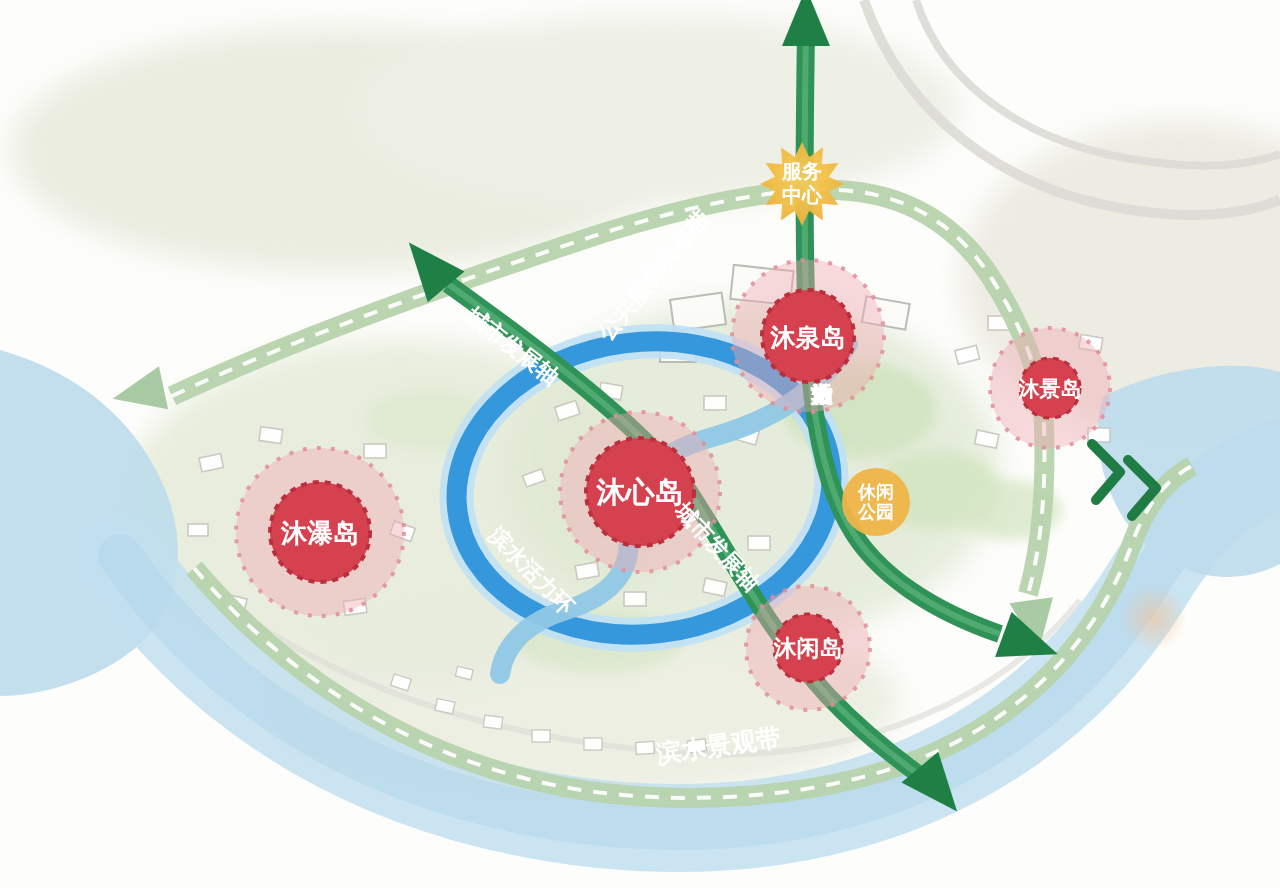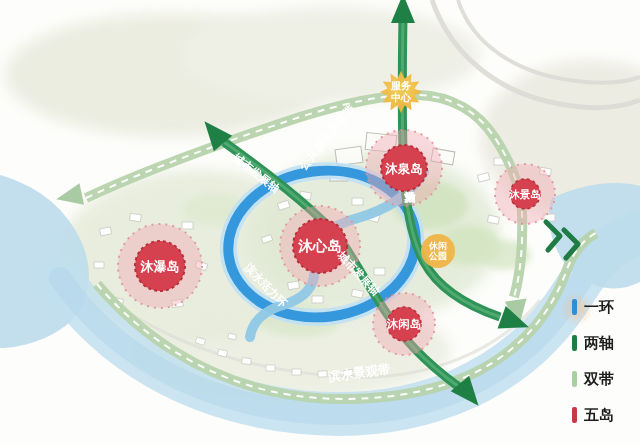--- a/index.html
+++ b/index.html
@@ -187,39 +187,13 @@
     <text class="band-label" x="330" y="140" font-size="11.5" transform="rotate(-50 330 140)">公共服务共享带</text>
     <text class="band-label" x="360" y="377" font-size="12.5" transform="rotate(-8 360 377)">滨水景观带</text>
     <text class="band-label vert" x="410" y="182" font-size="11">文旅活力轴</text>
     <text class="band-label" x="254" y="176" font-size="11" transform="rotate(38 254 176)">城市发展轴</text>
     <text class="band-label" x="356" y="276" font-size="11" transform="rotate(47 356 276)">城市发展轴</text>
     <text class="band-label" x="263" y="288" font-size="11" transform="rotate(46 263 288)">滨水活力环</text>
   </g>
 </svg>
 
 <div class="glow1"></div>
-<div id="legend">
-  <div class="legend-row">
-    <svg width="5" height="16">
-      <rect x="0" y="0" width="5" height="16" rx="2" fill="#2e8fd8"></rect>
-    </svg>
-    <span class="legend-label">一环</span>
-  </div>
-  <div class="legend-row">
-    <svg width="5" height="16">
-      <rect x="0" y="0" width="5" height="16" rx="2" fill="#1e7c44"></rect>
-    </svg>
-    <span class="legend-label">两轴</span>
-  </div>
-  <div class="legend-row">
-    <svg width="5" height="16">
-      <rect x="0" y="0" width="5" height="16" rx="2" fill="#a9cfa2"></rect>
-    </svg>
-    <span class="legend-label">双带</span>
-  </div>
-  <div class="legend-row">
-    <svg width="5" height="16">
-      <rect x="0" y="0" width="5" height="16" rx="2" fill="#c63a46"></rect>
-    </svg>
-    <span class="legend-label">五岛</span>
-  </div>
-</div>
 </div>
 
 </body></html>

